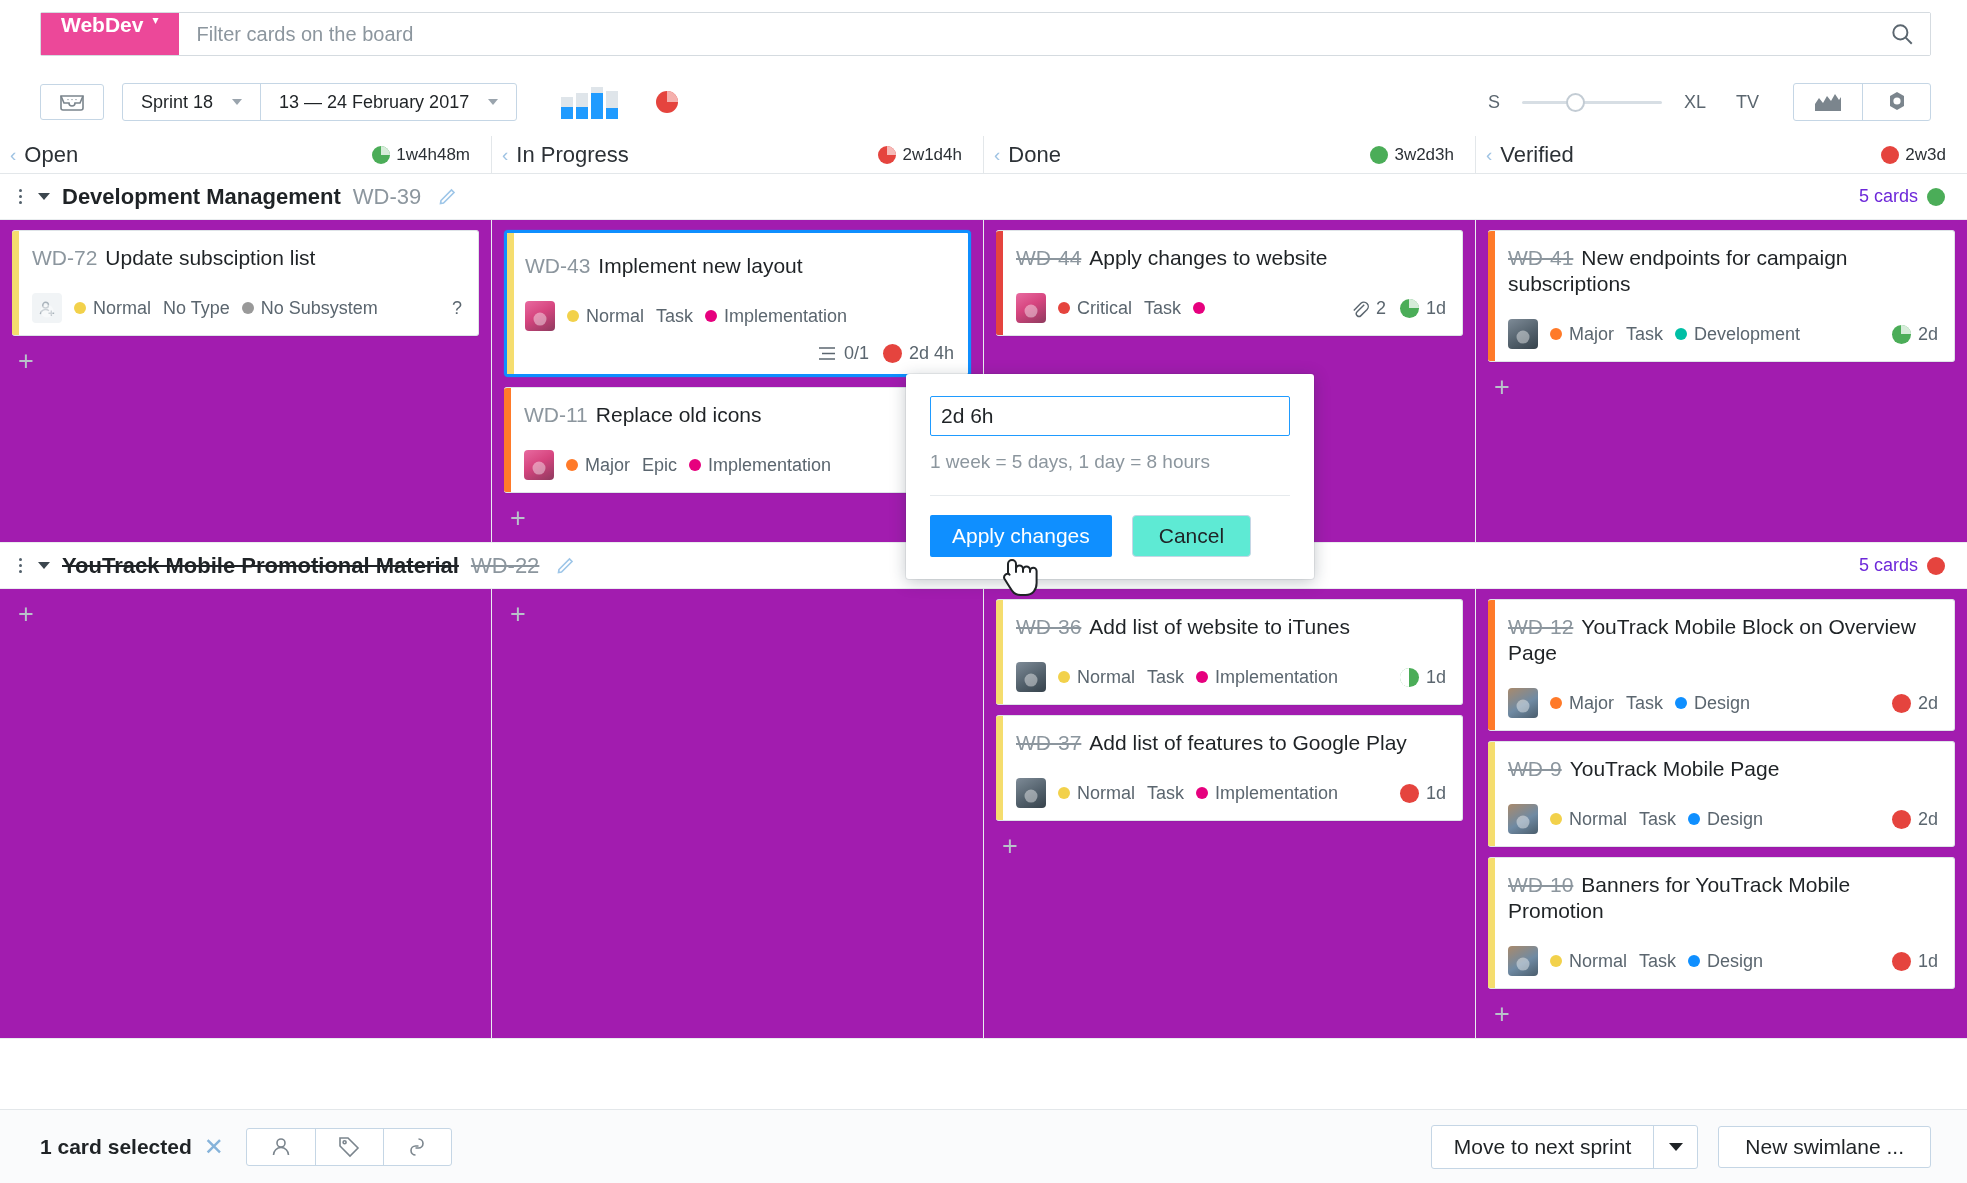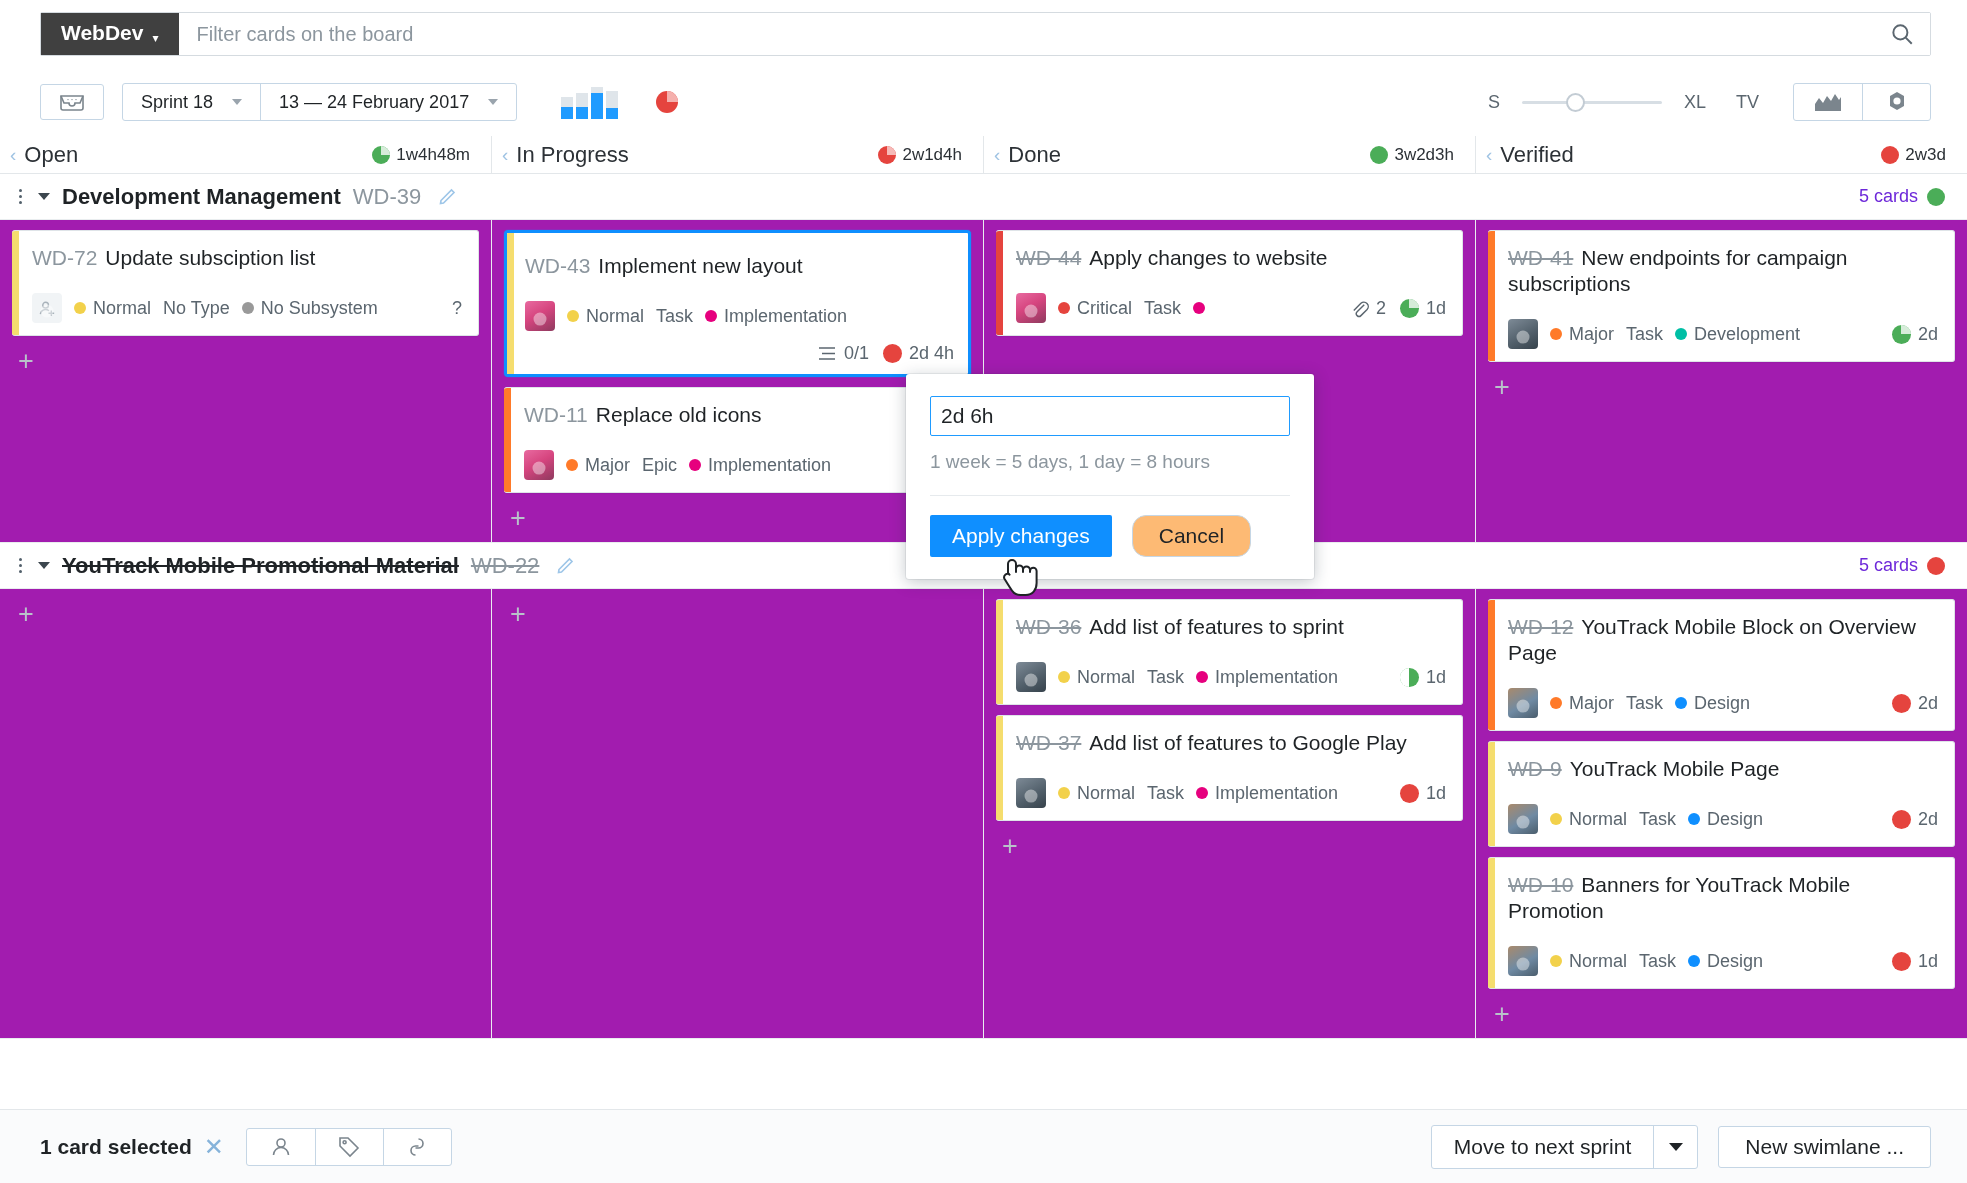--- a/index.html
+++ b/index.html
@@ -21,28 +21,28 @@
   }
   .search-wrap {
     flex: 1;
     display: flex;
     align-items: stretch;
     height: 44px;
     border: 1px solid #d5dbe0;
     border-radius: 2px;
   }
   .project-btn {
-    background: #404040;
+    background: #ec4899;
     color: #fff;
     font-size: 21px;
     font-weight: bold;
     display: flex;
-    align-items: flex-end;
+    align-items: flex-start;
     gap: 9px;
-    padding: 10px 20px;
+    padding: 0 20px;
     cursor: pointer;
     white-space: nowrap;
   }
   .project-btn .chev { font-size: 12px; font-weight: normal; }
   .search-input {
     flex: 1;
     border: none;
     outline: none;
     font-size: 20px;
     color: #1f2326;
@@ -269,22 +269,22 @@
   .popup .hint { font-size: 19px; color: #8c969e; margin-top: 15px; }
   .popup hr { border: none; border-top: 1px solid #e6eaed; margin: 22px 0 19px; }
   .popup .btns { display: flex; gap: 20px; }
   .btn-primary {
     background: #0f8fff; color: #fff; border: none;
     height: 42px; padding: 0 22px; border-radius: 2px;
     font-size: 21px; cursor: pointer;
     font-family: "Liberation Sans", sans-serif;
   }
   .btn-default {
-    background: #fdba74; color: #1f2326; border: 1px solid #c5d6e5;
-    height: 42px; padding: 0 26px; border-radius: 14px;
+    background: #5eead4; color: #1f2326; border: 1px solid #c5d6e5;
+    height: 42px; padding: 0 26px; border-radius: 4px;
     font-size: 21px; cursor: pointer;
     font-family: "Liberation Sans", sans-serif;
   }
   .cursor-hand { position: absolute; left: 1000px; top: 553px; z-index: 60; pointer-events: none; }
 
   
   .bottombar {
     position: absolute; left: 0; right: 0; bottom: 0;
     height: 74px;
     border-top: 1px solid #e3e7ea;
@@ -578,21 +578,21 @@
         </svg></span>
       <span class="sl-count">
         <span>5 cards</span>
         <span class="pie pie-rfull"></span>
       </span>
     </div>
     <div class="lane-row">
       <div class="cell"><span class="plus-add">+</span></div>
       <div class="cell"><span class="plus-add">+</span></div>
       <div class="cell"><div class="card" style="--accent: #f5dd6e;">
-          <div class="card-title"><span class="card-id strike">WD-36</span><span>Add list of features to sprint</span></div>
+          <div class="card-title"><span class="card-id strike">WD-36</span><span>Add list of website to iTunes</span></div>
           <div class="card-meta">
             <span class="avatar av-b"></span>
             <span class="mi">
               <span class="dot" style="background:#f2d14b"></span>
               <span>Normal</span>
             </span>
             <span class="mi">
               <span>Task</span>
             </span>
             <span class="mi">

